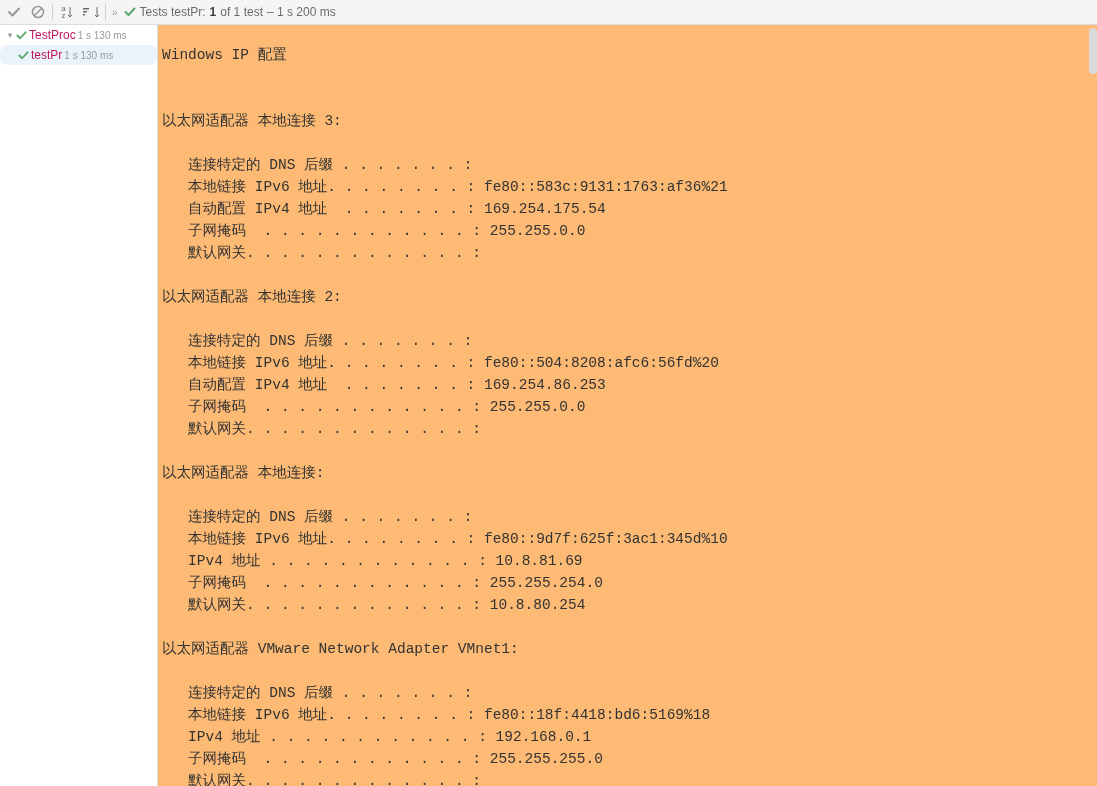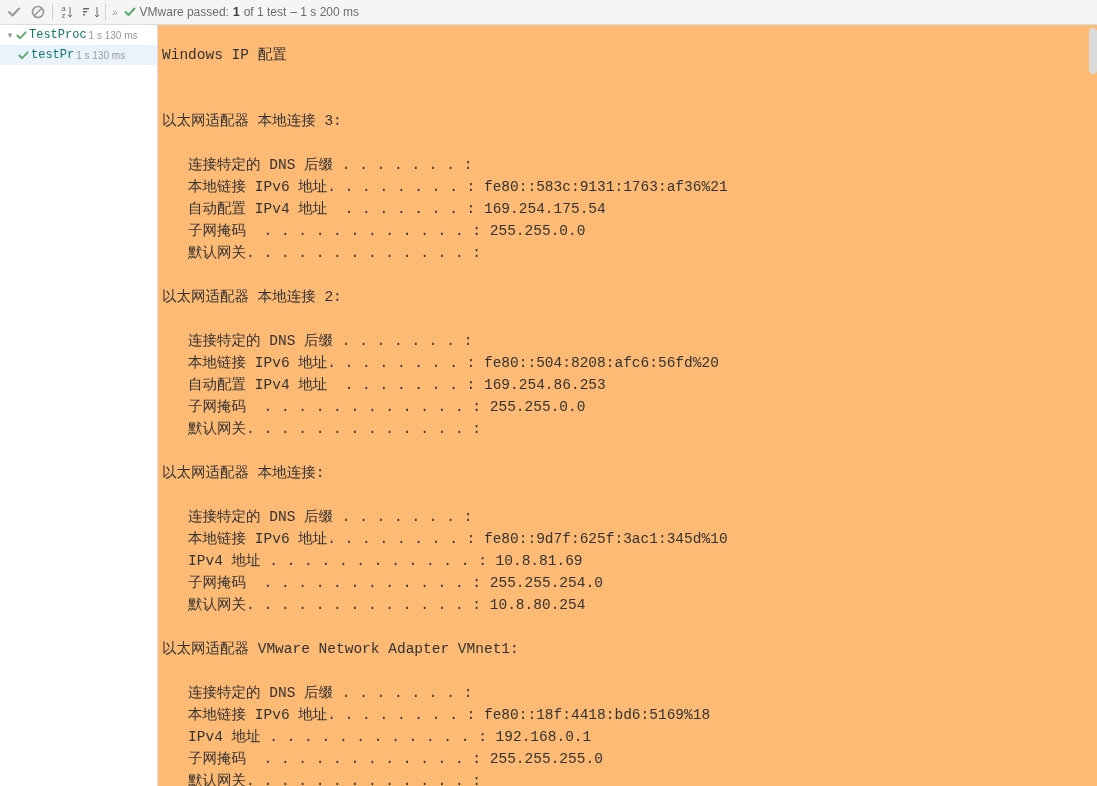--- a/index.html
+++ b/index.html
@@ -67,29 +67,29 @@
     background: #fff;
     overflow: hidden;
   }
   .tree-row {
     display: flex;
     align-items: center;
     height: 20px;
     padding-left: 4px;
     white-space: nowrap;
   }
-  .tree-row.selected { background: #eaf2fb; }
+  .tree-row.selected { background: #eaf2fb; border-radius: 8px; }
   .exp {
     width: 12px;
     color: #9a9a9a;
     font-size: 9px;
     text-align: center;
   }
   .ok-ico { color: #59a869; margin-right: 2px; }
-  .node-name { color: #0f766e; font-family: Liberation Mono, monospace; }
+  .node-name { color: #be185d; }
   .node-time { color: #9a9a9a; margin-left: 2px; font-size: 10px; }
   .indent { width: 14px; display: inline-block; }
   .console-wrap {
     flex: 1 1 auto;
     overflow: auto;
     background: #fdba74;
   }
   .console {
     font-family: "Consolas", "Courier New", monospace;
     font-size: 14.5px;
@@ -163,21 +163,21 @@
       <svg width="6" height="12" viewBox="0 0 6 12" style="margin-left:1px;">
         <path d="M3 1 L3 11 M3 11 L1 9 M3 11 L5 9" stroke="#6b6b6b" stroke-width="1" fill="none"></path>
       </svg>
     </div>
     <div class="tb-sep"></div>
     <div class="chevron">»</div>
     <div class="status-text">
       <svg class="ok" width="12" height="12" viewBox="0 0 12 12">
         <path d="M1.5 6 L4.5 9 L10.5 2.5" stroke="#59a869" stroke-width="2" fill="none" stroke-linecap="round" stroke-linejoin="round"></path>
       </svg>
-      <span>VMware passed:</span>
+      <span>Tests testPr:</span>
       <b>1</b>
       <span>of 1 test</span>
       <span>– 1 s 200 ms</span>
     </div>
   </div>
 
   <div class="split">
 
     <div class="tree">
       <div class="tree-row">

